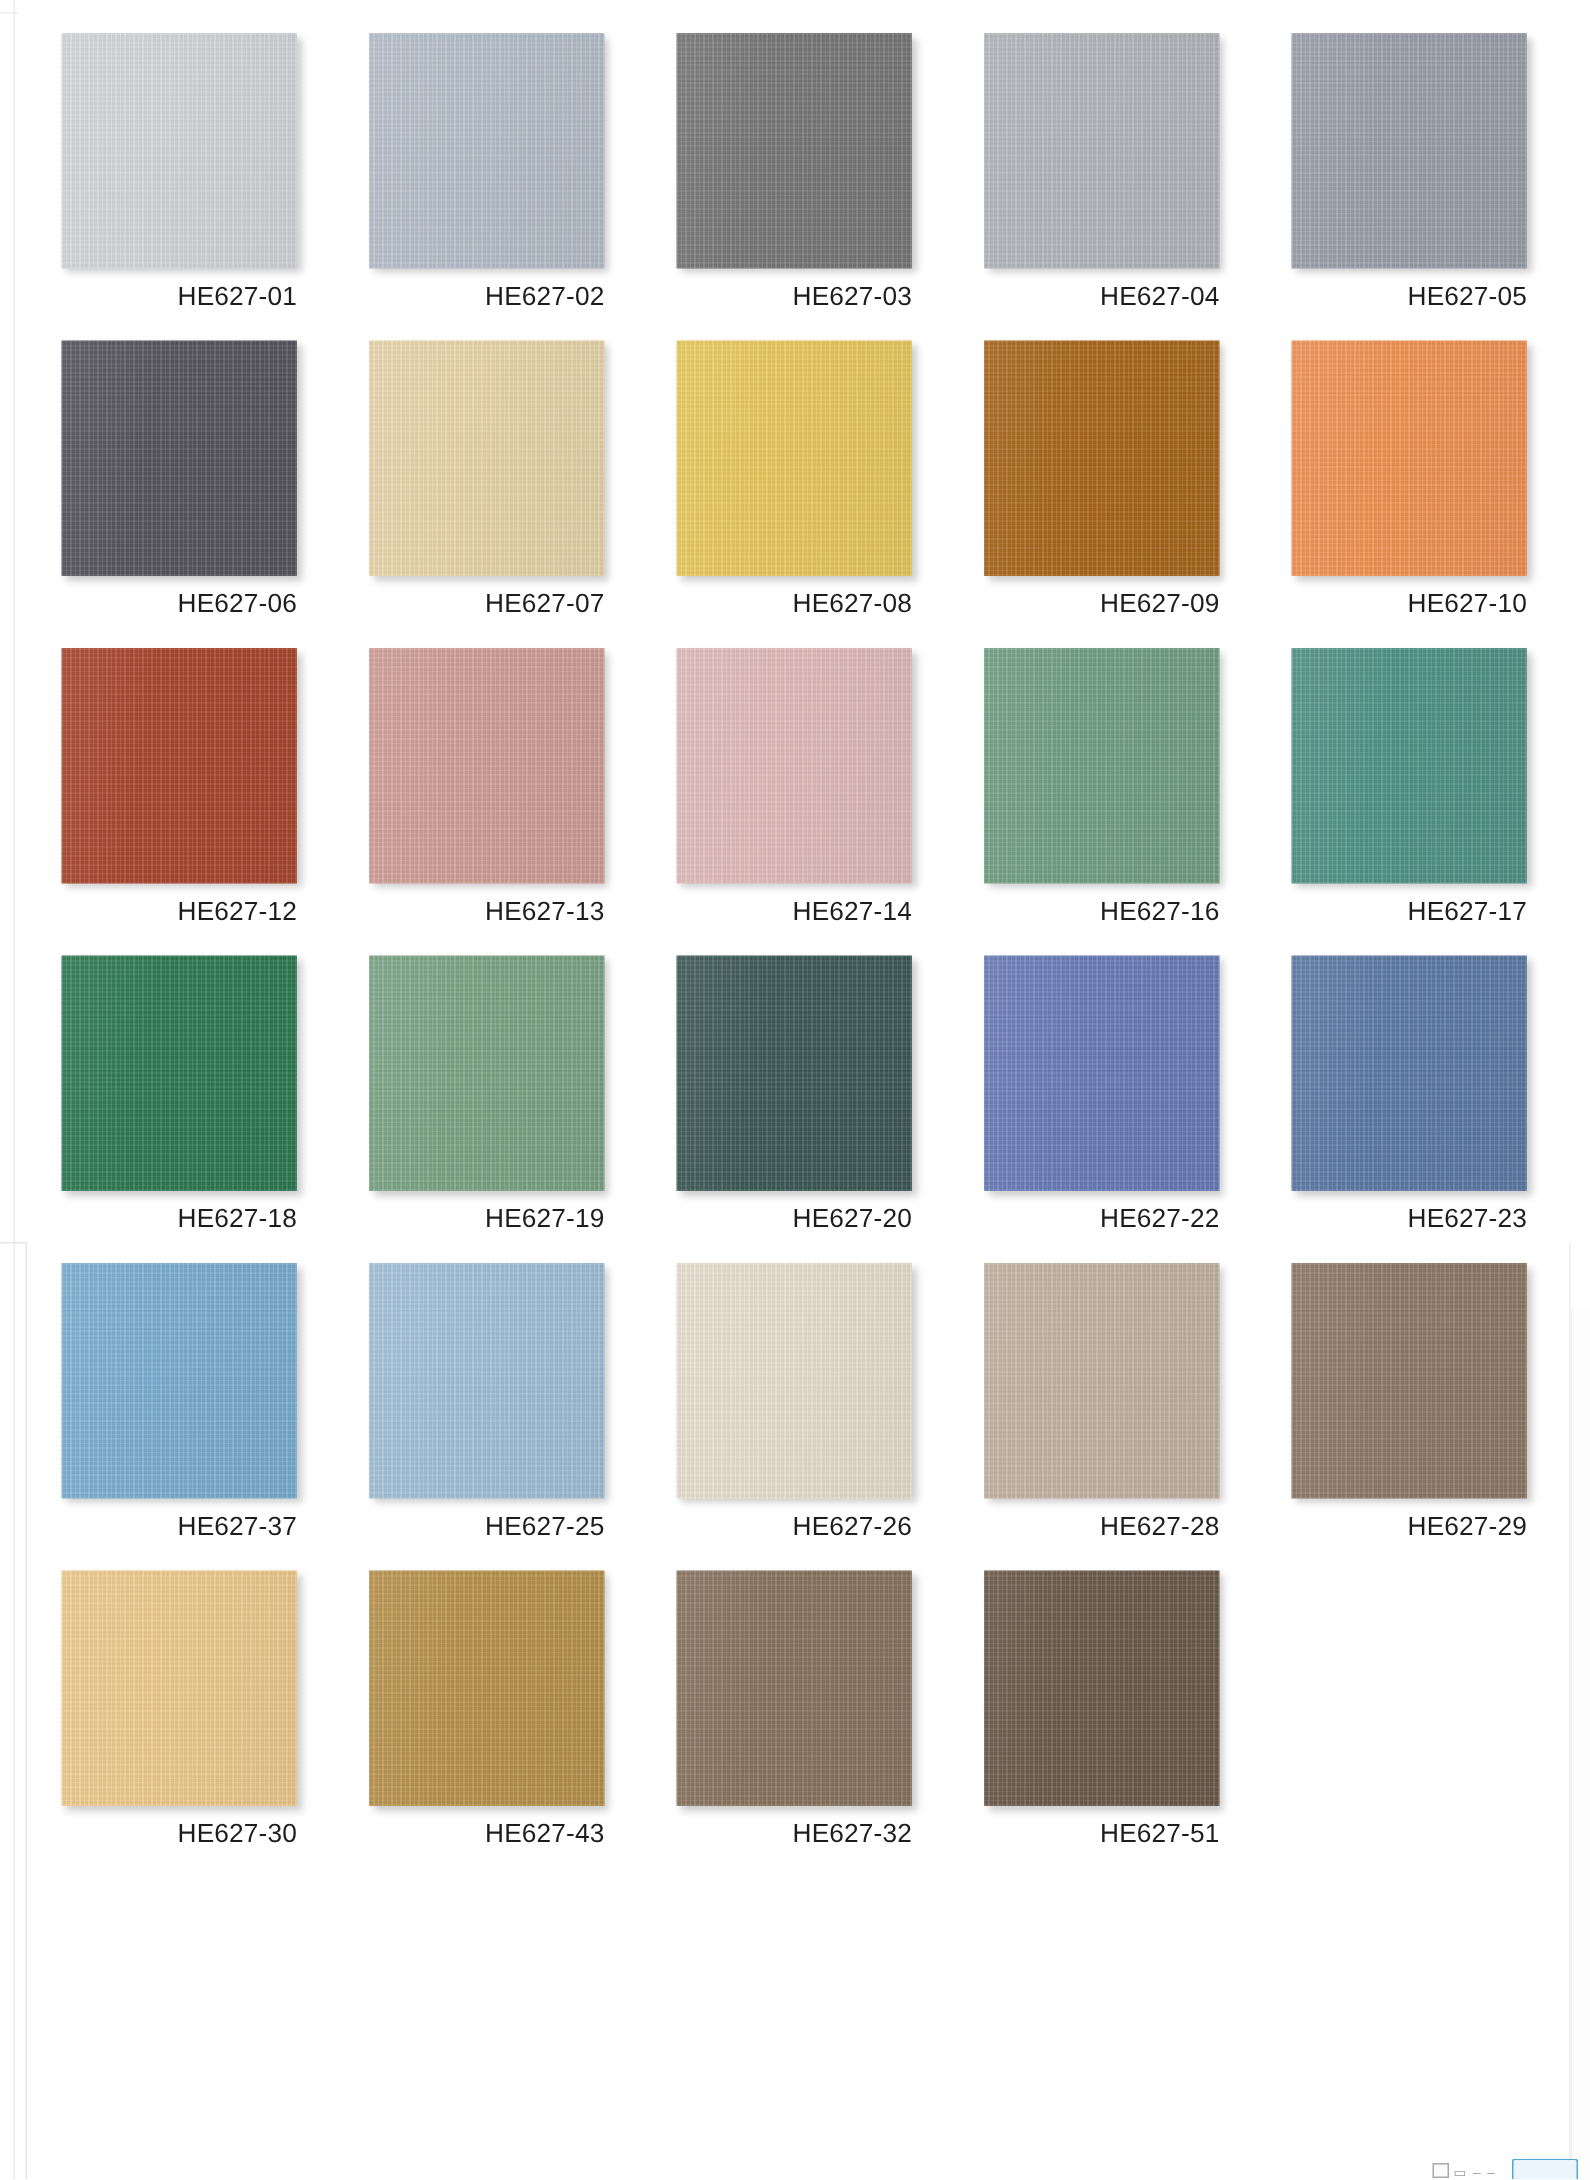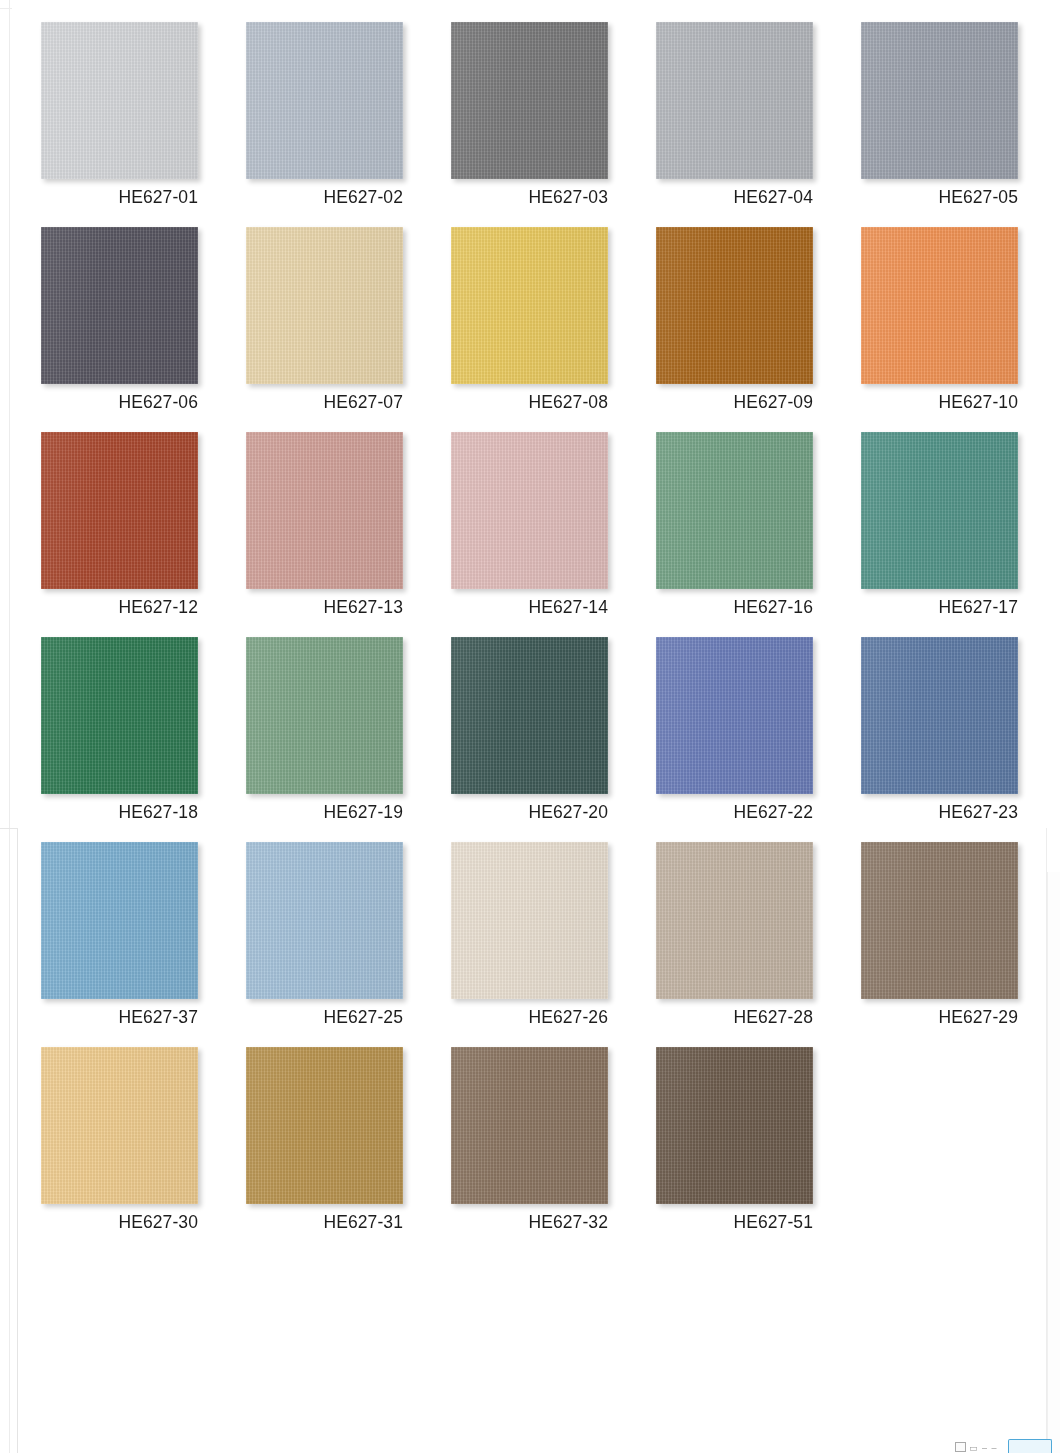--- a/index.html
+++ b/index.html
@@ -284,21 +284,21 @@
     <div class="cell">
       <div class="chip" style="background: rgb(141, 122, 105);"></div>
       <div class="label">HE627-29</div>
     </div>
     <div class="cell">
       <div class="chip" style="background: rgb(238, 203, 141);"></div>
       <div class="label">HE627-30</div>
     </div>
     <div class="cell">
       <div class="chip" style="background: rgb(184, 147, 79);"></div>
-      <div class="label">HE627-31</div>
+      <div class="label">HE627-43</div>
     </div>
     <div class="cell">
       <div class="chip" style="background: rgb(138, 116, 96);"></div>
       <div class="label">HE627-32</div>
     </div>
     <div class="cell">
       <div class="chip" style="background: rgb(108, 91, 76);"></div>
       <div class="label">HE627-51</div>
     </div>
   </div>

